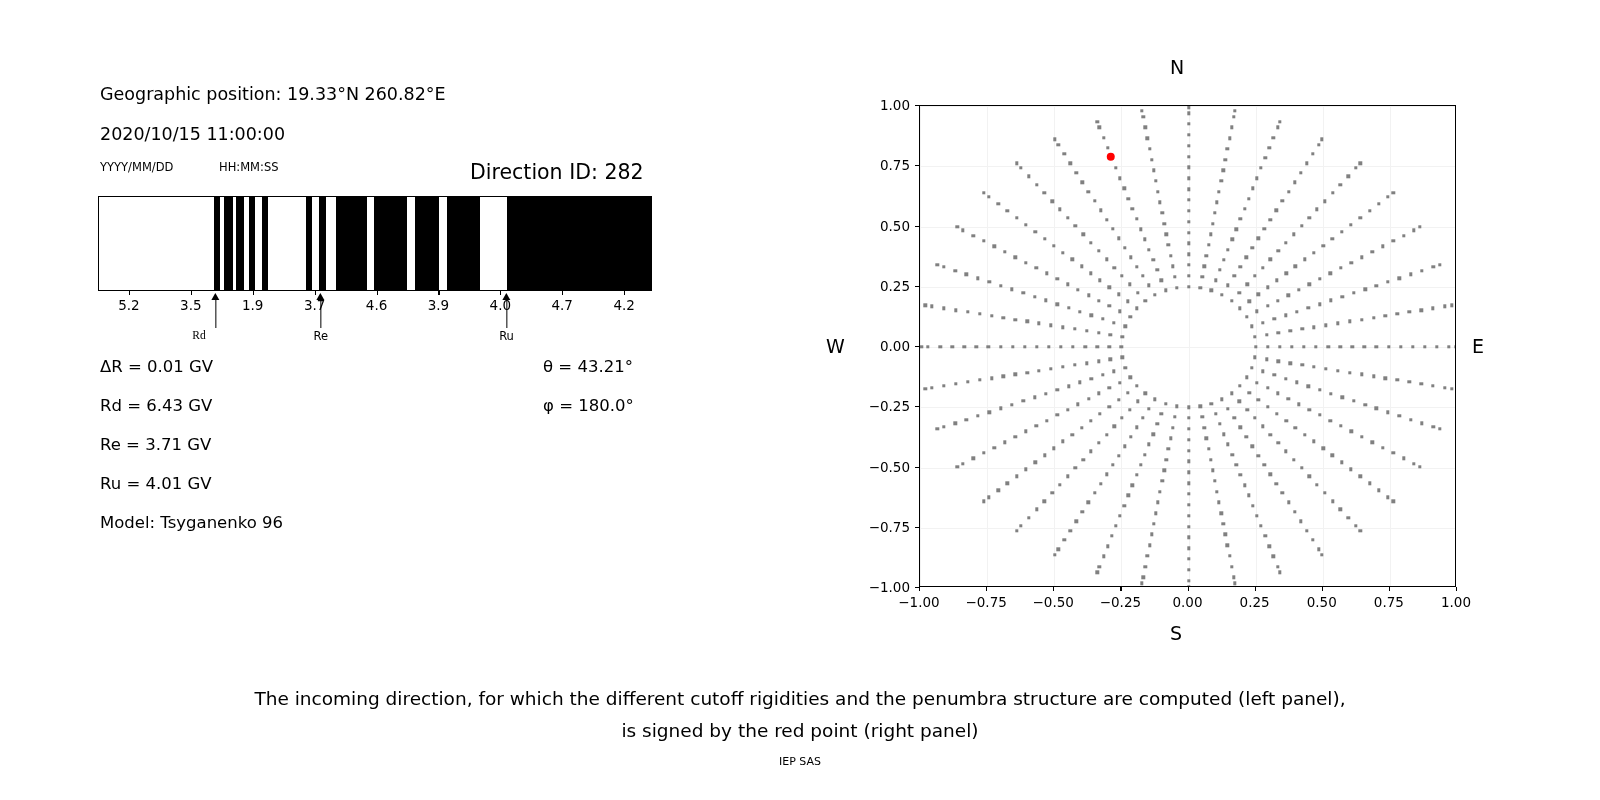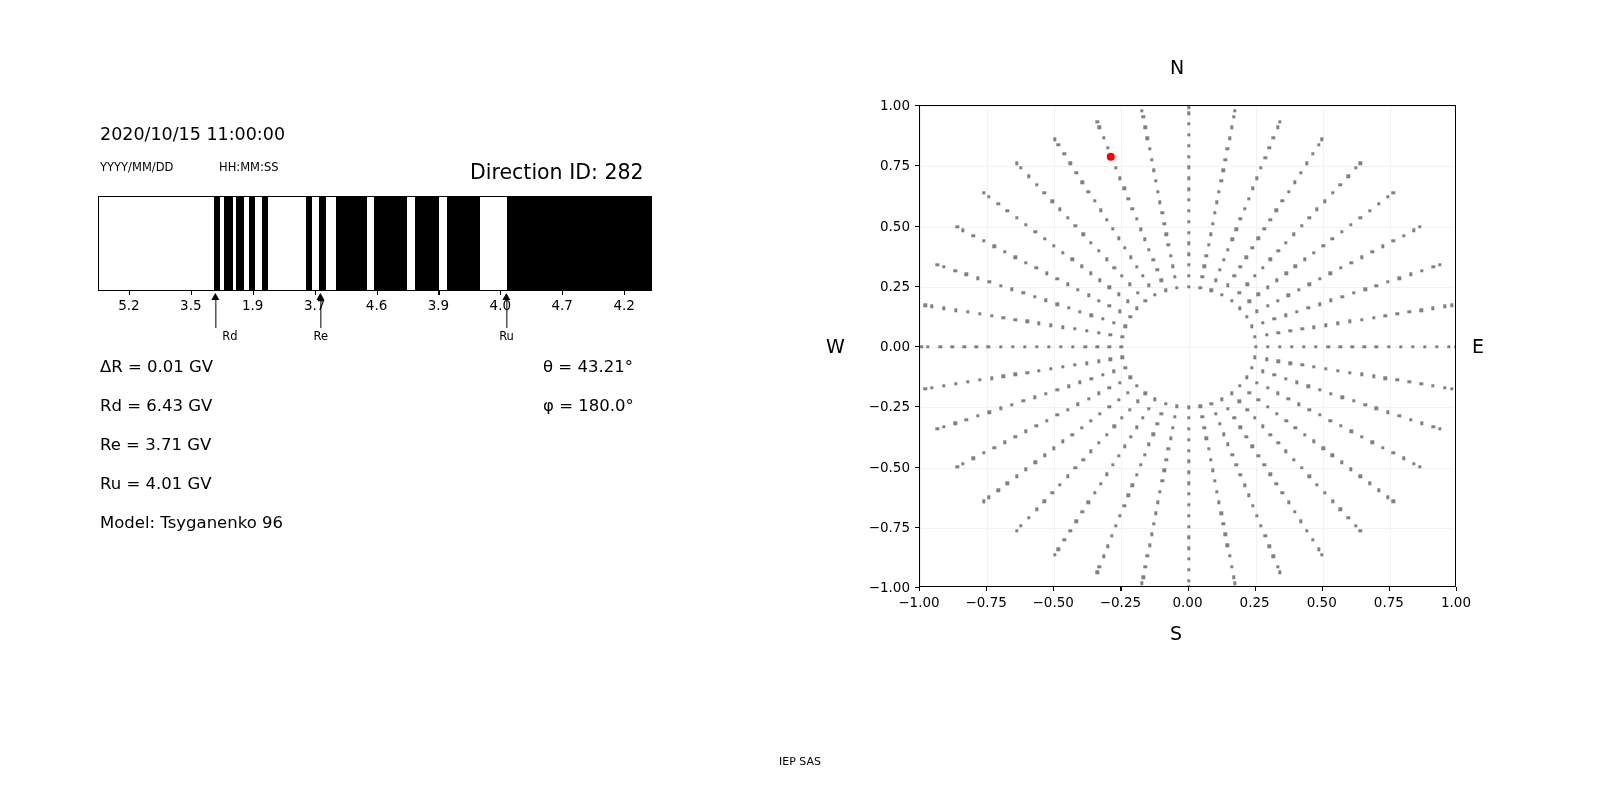--- a/index.html
+++ b/index.html
@@ -194,20 +194,21 @@
     width: 1600px;
     text-align: center;
     font-size: 11px;
   }
 </style>
 </head>
 <body>
 
 <div id="left-panel">
 
+  <div class="txt" id="geo-position">Geographic position: 19.33°N 260.82°E</div>
 
   <div class="txt" id="datetime-value">2020/10/15 11:00:00</div>
 
   <div class="txt" id="date-format-label">YYYY/MM/DD</div>
 
   <div class="txt" id="time-format-label">HH:MM:SS</div>
 
   <div class="txt" id="direction-id">Direction ID: 282</div>
 
   <div id="penumbra-axes">
@@ -244,21 +245,21 @@
       <div class="pen-ticklabel" style="left: 402.346px;">4.0</div>
       <div class="pen-tick" style="left: 464.246px;"></div>
       <div class="pen-ticklabel" style="left: 464.246px;">4.7</div>
       <div class="pen-tick" style="left: 526.145px;"></div>
       <div class="pen-ticklabel" style="left: 526.145px;">4.2</div>
     </div>
   <div id="penumbra-markers" style="position:absolute;left:98px;top:291px;width:554px;height:1px;">
       <div class="r-marker-arrow" style="left: 117.609px; bottom: -36px; height: 30px;">
         <div class="r-marker-head"></div>
       </div>
-      <div class="r-marker-label" style="left: 132px; top: 38px;">Rd</div>
+      <div class="r-marker-label" style="left: 101px; top: 38px; font-family: Liberation Serif, serif;">Rd</div>
       <div class="r-marker-arrow" style="left: 222.838px; bottom: -36px; height: 30px;">
         <div class="r-marker-head"></div>
       </div>
       <div class="r-marker-label" style="left: 222.838px; top: 38px;">Re</div>
       <div class="r-marker-arrow" style="left: 408.536px; bottom: -36px; height: 30px;">
         <div class="r-marker-head"></div>
       </div>
       <div class="r-marker-label" style="left: 408.536px; top: 38px;">Ru</div>
     </div>
 
@@ -987,14 +988,16 @@
       <div class="pol-tick pol-tick-y" style="left: -4px; top: 120.5px;"></div>
       <div class="pol-ylabel" style="right: 10px; left: auto; top: 120.5px; width: 56px; margin-left: -62px;">0.50</div>
       <div class="pol-tick pol-tick-y" style="left: -4px; top: 60.25px;"></div>
       <div class="pol-ylabel" style="right: 10px; left: auto; top: 60.25px; width: 56px; margin-left: -62px;">0.75</div>
       <div class="pol-tick pol-tick-y" style="left: -4px; top: 0px;"></div>
       <div class="pol-ylabel" style="right: 10px; left: auto; top: 0px; width: 56px; margin-left: -62px;">1.00</div>
     </div>
 </div>
 
 <div id="figure-caption">
+  <div>The incoming direction, for which the different cutoff rigidities and the penumbra structure are computed (left panel),</div>
+  <div>is signed by the red point (right panel)</div>
 </div>
 <div id="credit">IEP SAS</div>
 
 </body></html>

